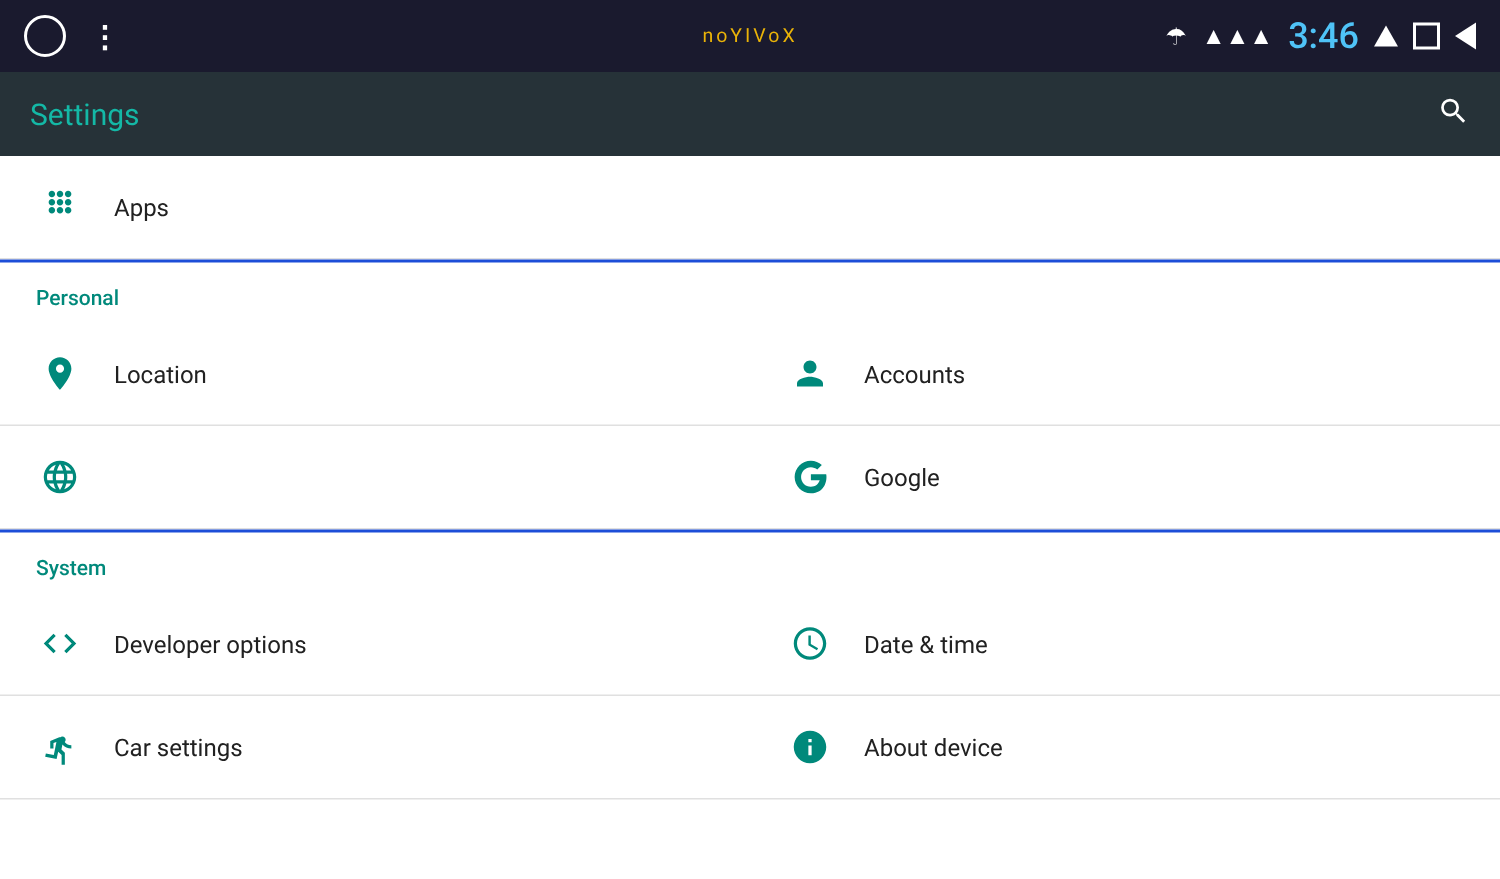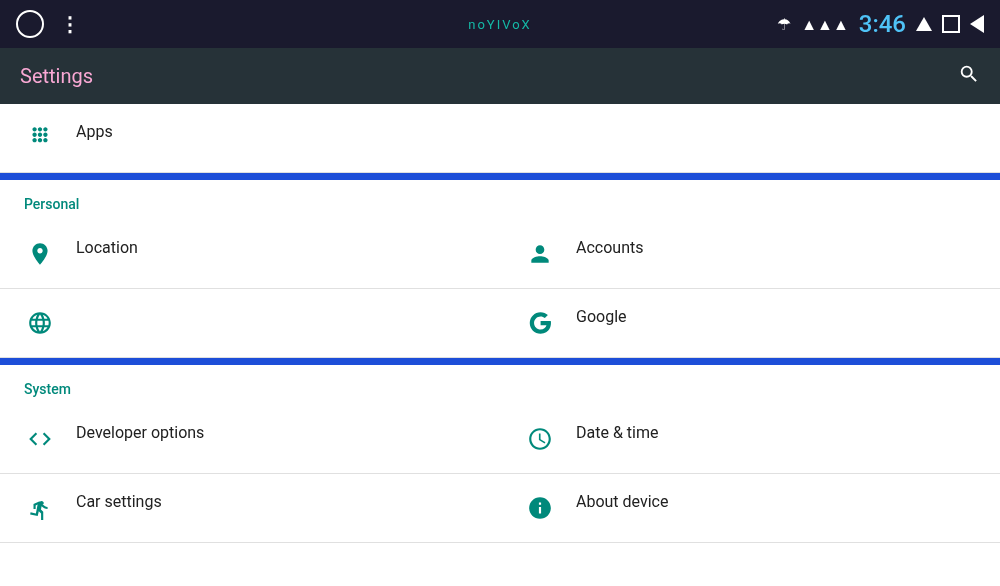--- a/index.html
+++ b/index.html
@@ -62,21 +62,21 @@
       width: 100%;
       height: 56px;
       background: #263238;
       display: flex;
       align-items: center;
       justify-content: space-between;
       padding: 0 20px;
     }
     .app-bar-title {
       font-size: 20px;
-      color: #f9a8d4;
+      color: #14b8a6;
       font-weight: 400;
     }
     .search-icon-btn {
       color: #fff;
       cursor: pointer;
       font-size: 20px;
     }
 
     
     .content {
@@ -87,20 +87,21 @@
     }
 
     
     .settings-grid {
       display: grid;
       grid-template-columns: 1fr 1fr;
     }
 
     .settings-item {
       display: flex;
+      align-items: center;
       padding: 18px 24px;
       border-bottom: 1px solid #e0e0e0;
       cursor: pointer;
       gap: 20px;
       min-height: 64px;
     }
 
     .item-icon {
       width: 32px;
       height: 32px;
@@ -122,21 +123,21 @@
       color: #212121;
     }
 
     
     .section-header {
       grid-column: 1 / -1;
       padding: 16px 24px 8px;
       font-size: 14px;
       font-weight: 500;
       color: #00897b;
-      border-top: 7px solid #1d4ed8;
+      border-top: 2px solid #1d4ed8;
     }
 
     
     .triangle-up {
       width: 0; height: 0;
       border-left: 8px solid transparent;
       border-right: 8px solid transparent;
       border-bottom: 14px solid #fff;
     }
     
@@ -154,21 +155,21 @@
   </style>
 </head>
 <body>
 
 <div class="status-bar">
   <div class="status-bar-left">
     <div class="circle-icon"></div>
     <div class="dots-icon">⋮</div>
   </div>
   <div class="status-bar-center">
-    <span style="font-size:13px; letter-spacing:2px; color:#14b8a6;">noYIVoX</span>
+    <span style="font-size:13px; letter-spacing:2px; color:#eab308;">noYIVoX</span>
   </div>
   <div class="status-bar-right">
 
     <span style="font-size:16px;">☂</span>
 
     <span style="font-size:16px;">▲▲▲</span>
 
     <span class="time-display">3:46</span>
 
     <div class="triangle-up"></div>

